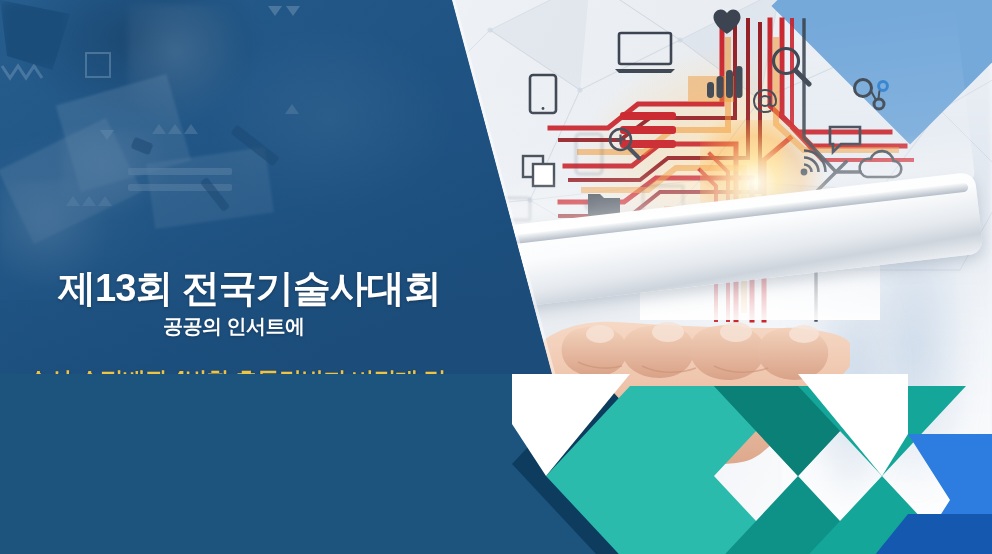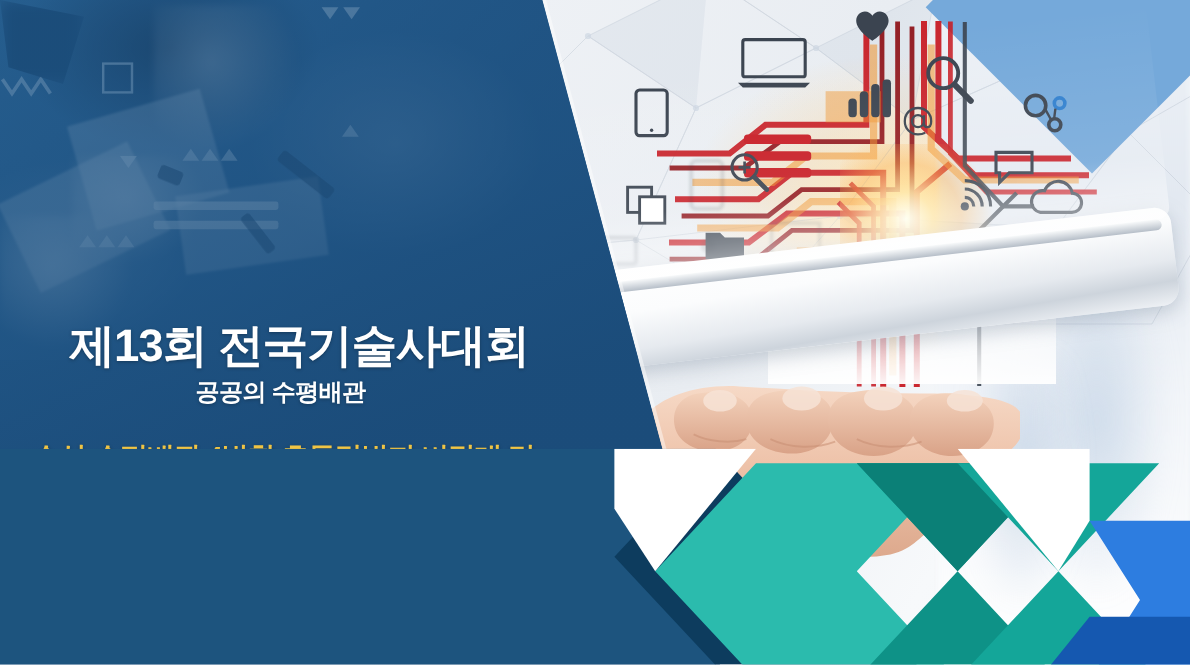--- a/index.html
+++ b/index.html
@@ -471,21 +471,21 @@
 
       <div style="position:absolute;left:0;top:0;width:70px;height:70px;background:#17456f;filter:blur(6px);clip-path:polygon(0 0,100% 20%,75% 100%,10% 80%)"></div>
     </div>
 
     <div class="panel-veil"></div>
   </div>
   <div class="panel-hair"></div>
 
   <div class="text-wrap">
     <div class="title">제13회 전국기술사대회</div>
-    <div class="subtitle">공공의 수평배관</div>
+    <div class="subtitle">공공의 인서트에</div>
     <div class="theme">
       <div class="theme-line l1">수식·수평배관 4방향 흔들림방지 버팀대 및</div>
       <div class="theme-line l2">건축슬레브용 인서트에 의한 배관지지기술</div>
     </div>
   </div>
 
   <div class="chevrons">
     <svg width="992" height="180" viewBox="0 0 992 180">
 
       <polygon points="430,0 596,0 680,90 596,180 430,180" fill="#1d547e"></polygon>

